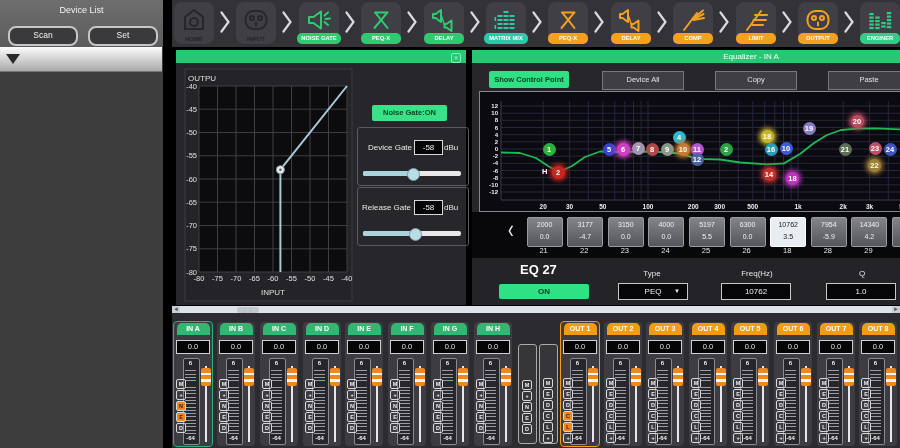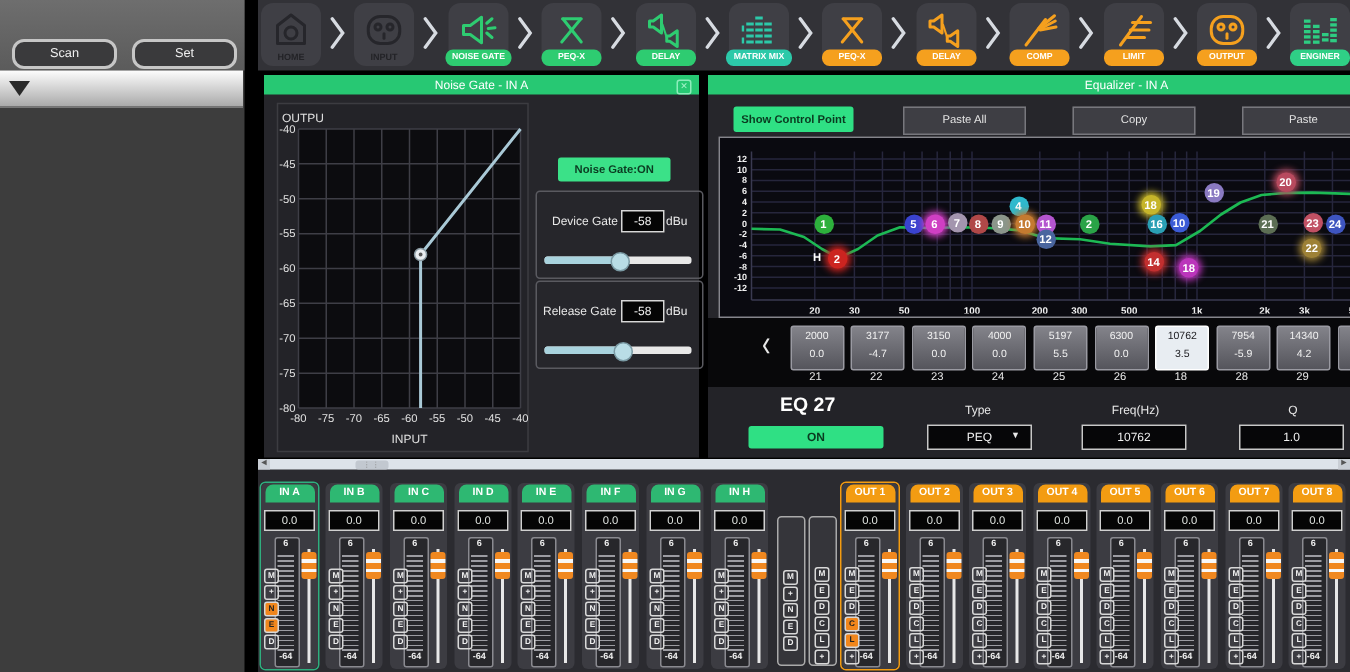--- a/index.html
+++ b/index.html
@@ -3,20 +3,21 @@
 <style>
 html,body{margin:0;padding:0;}
 body{width:900px;height:448px;background:#000;overflow:hidden;position:relative;
  font-family:"Liberation Sans",sans-serif;}
 .abs{position:absolute;}
 .txt{position:absolute;white-space:nowrap;}
 </style></head><body>
 
 <div class="abs" style="left:0;top:0;width:163px;height:448px;background:#3d3d3d;">
  <div class="abs" style="left:0;top:0;width:163px;height:47px;background:linear-gradient(#6e6e6e,#5b5b5b);"></div>
+ <div class="txt" style="left:0;top:5px;width:163px;text-align:center;color:#f2f2f2;font-size:9px;">Device List</div>
  <div class="abs" style="left:8px;top:26px;width:66px;height:16px;background:#3a3a3c;border:2px solid #c6c6c6;border-radius:8px;color:#f0f0f0;font-size:8.5px;text-align:center;line-height:15px;">Scan</div>
  <div class="abs" style="left:88px;top:26px;width:66px;height:16px;background:#3a3a3c;border:2px solid #c6c6c6;border-radius:8px;color:#f0f0f0;font-size:8.5px;text-align:center;line-height:15px;">Set</div>
  <div class="abs" style="left:0;top:47px;width:162px;height:24px;background:linear-gradient(#fdfdfd,#a9a9a9);border-bottom:1px solid #777;">
    <div class="abs" style="left:6px;top:7px;width:0;height:0;border-left:7px solid transparent;border-right:7px solid transparent;border-top:10px solid #2a2a2a;"></div>
  </div>
 </div>
 
 <div class="abs" style="left:172px;top:0;width:728px;height:47px;background:#323237;"></div>
 <div class="abs" style="left:174px;top:2px;width:40px;height:42px;background:#3f3f45;border-radius:8px;"></div>
 <div class="abs" style="left:174px;top:2px;width:40px;height:42px;">
@@ -183,21 +184,20 @@
       <rect x="19.8" y="5" width="4.4" height="2.2" fill="#2ecc82"></rect>
       <rect x="19.8" y="8.5" width="4.4" height="2.2" fill="#2ecc82"></rect>
       <rect x="19.8" y="12" width="4.4" height="2.2" fill="#2ecc82"></rect>
       <rect x="19.8" y="15.5" width="4.4" height="2.2" fill="#2ecc82"></rect>
       <rect x="19.8" y="19" width="4.4" height="2.2" fill="#2ecc82"></rect>
     </svg>
   </div>
 <div class="abs" style="left:860px;top:33px;width:40px;height:11px;background:#2fcf86;border-radius:5px;color:#fff;font-size:5.8px;font-weight:bold;text-align:center;line-height:11px;">ENGINER</div>
 <div class="abs" style="left:176px;top:50px;width:290px;height:255px;background:#26262b;">
 <div class="abs" style="left:0;top:0;width:290px;height:13px;background:#27c873;"></div>
-<div class="txt" style="left:0;top:2px;width:290px;text-align:center;color:#fff;font-size:8px;">Noise Gate - IN A</div>
 <div class="abs" style="left:275px;top:2.5px;width:8px;height:8px;border:1px solid #8dedbb;border-radius:2px;color:#a5f2c9;font-size:6px;text-align:center;line-height:8px;">✕</div>
 <svg class="abs" style="left:0px;top:0px;" width="290" height="255" viewBox="0 0 290 255">
       <rect x="9" y="19" width="167" height="232" fill="#232328" stroke="#3c3c41" stroke-width="1"></rect>
       <rect x="23" y="36" width="148" height="186" fill="#0c0c0f"></rect>
       <line x1="23.0" y1="36" x2="23.0" y2="222" stroke="#3e3e46" stroke-width="1"></line>
       <line x1="23" y1="36.0" x2="171" y2="36.0" stroke="#3e3e46" stroke-width="1"></line>
       <line x1="41.5" y1="36" x2="41.5" y2="222" stroke="#3e3e46" stroke-width="1"></line>
       <line x1="23" y1="59.2" x2="171" y2="59.2" stroke="#3e3e46" stroke-width="1"></line>
       <line x1="60.0" y1="36" x2="60.0" y2="222" stroke="#3e3e46" stroke-width="1"></line>
       <line x1="23" y1="82.5" x2="171" y2="82.5" stroke="#3e3e46" stroke-width="1"></line>
@@ -250,21 +250,21 @@
     <div class="abs" style="left:238px;top:150px;width:27px;height:13px;background:#050505;border:1px solid #d8d8d8;color:#f0f0f0;font-size:8px;text-align:center;line-height:13px;">-58</div>
     <div class="txt" style="left:268px;top:153px;color:#e8e8e8;font-size:8px;">dBu</div>
     <div class="abs" style="left:187px;top:181px;width:98px;height:5px;background:#e8e8e8;border-radius:2px;"></div>
     <div class="abs" style="left:187px;top:181px;width:51px;height:5px;background:#a9d3de;border-radius:2px;"></div>
     <div class="abs" style="left:233px;top:178px;width:11px;height:11px;background:#b9dde6;border:1px solid #7a9aa4;border-radius:50%;"></div>
 </div>
 <div class="abs" style="left:472px;top:50px;width:558px;height:255px;background:#26262b;overflow:hidden;">
 <div class="abs" style="left:0;top:0;width:558px;height:13px;background:#27c873;"></div>
 <div class="txt" style="left:0;top:2px;width:558px;text-align:center;color:#fff;font-size:8px;">Equalizer - IN A</div>
 <div class="abs" style="left:17px;top:21px;width:80px;height:17px;background:#2fe084;border-radius:2px;color:#093;color:#0a3a20;font-size:7.5px;font-weight:bold;text-align:center;line-height:17px;">Show Control Point</div>
-<div class="abs" style="left:130px;top:21px;width:80px;height:17px;background:#3e3e44;border:1px solid #77777d;color:#e4e4e4;font-size:7.5px;text-align:center;line-height:16px;">Paste All</div>
+<div class="abs" style="left:130px;top:21px;width:80px;height:17px;background:#3e3e44;border:1px solid #77777d;color:#e4e4e4;font-size:7.5px;text-align:center;line-height:16px;">Device All</div>
 <div class="abs" style="left:243px;top:21px;width:80px;height:17px;background:#3e3e44;border:1px solid #77777d;color:#e4e4e4;font-size:7.5px;text-align:center;line-height:16px;">Copy</div>
 <div class="abs" style="left:356px;top:21px;width:80px;height:17px;background:#3e3e44;border:1px solid #77777d;color:#e4e4e4;font-size:7.5px;text-align:center;line-height:16px;">Paste</div>
 <div class="abs" style="left:7px;top:41px;width:560px;height:119px;background:#0a0a10;border:1px solid #85858c;"></div>
 <svg class="abs" style="left:8px;top:42px;" width="549" height="117" viewBox="0 0 549 117">
       <line x1="21" y1="100.0" x2="549" y2="100.0" stroke="#26263c" stroke-width="1"></line>
       <line x1="21" y1="92.8" x2="549" y2="92.8" stroke="#26263c" stroke-width="1"></line>
       <line x1="21" y1="85.7" x2="549" y2="85.7" stroke="#26263c" stroke-width="1"></line>
       <line x1="21" y1="78.5" x2="549" y2="78.5" stroke="#26263c" stroke-width="1"></line>
       <line x1="21" y1="71.3" x2="549" y2="71.3" stroke="#26263c" stroke-width="1"></line>
       <line x1="21" y1="64.2" x2="549" y2="64.2" stroke="#26263c" stroke-width="1"></line>

